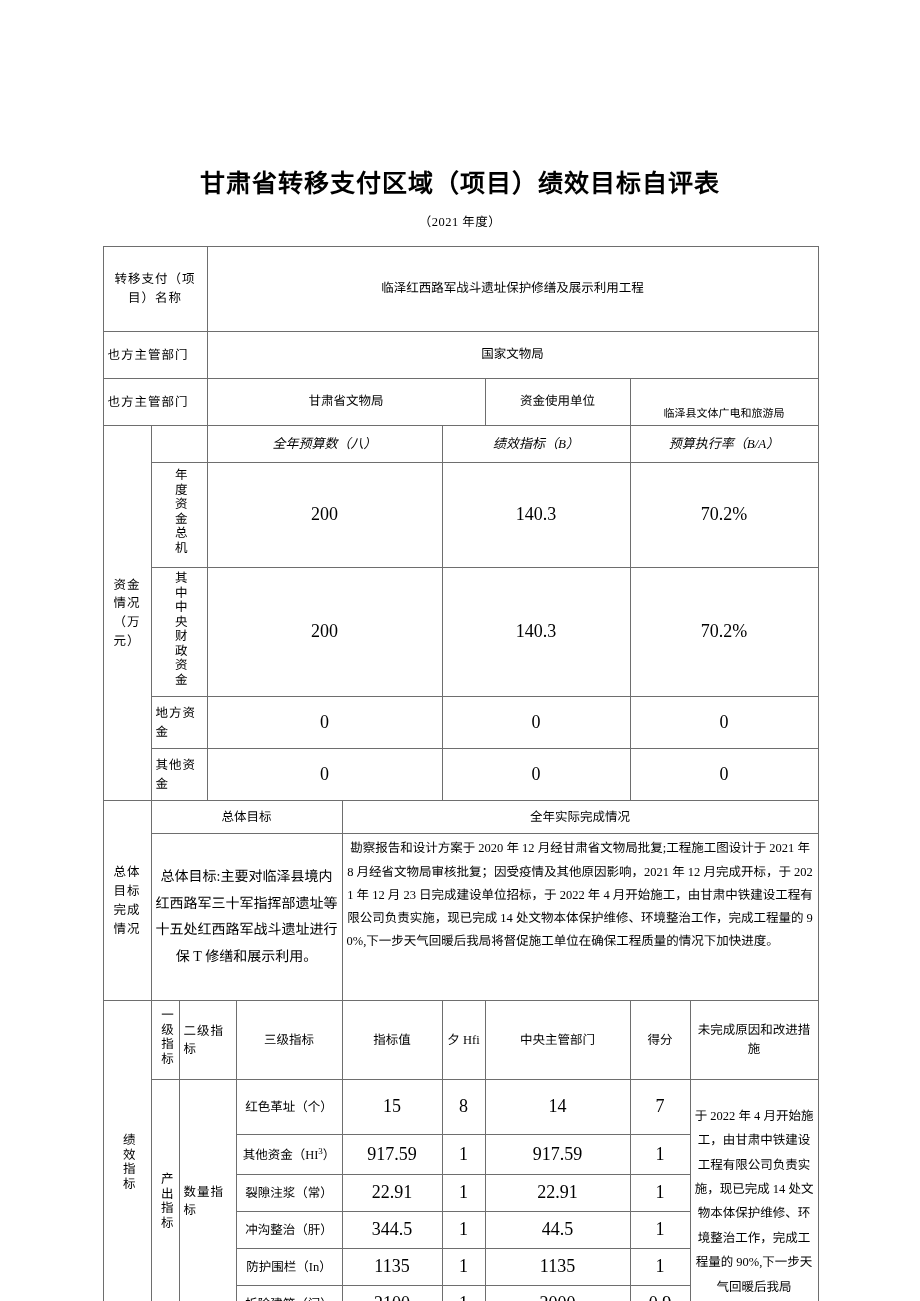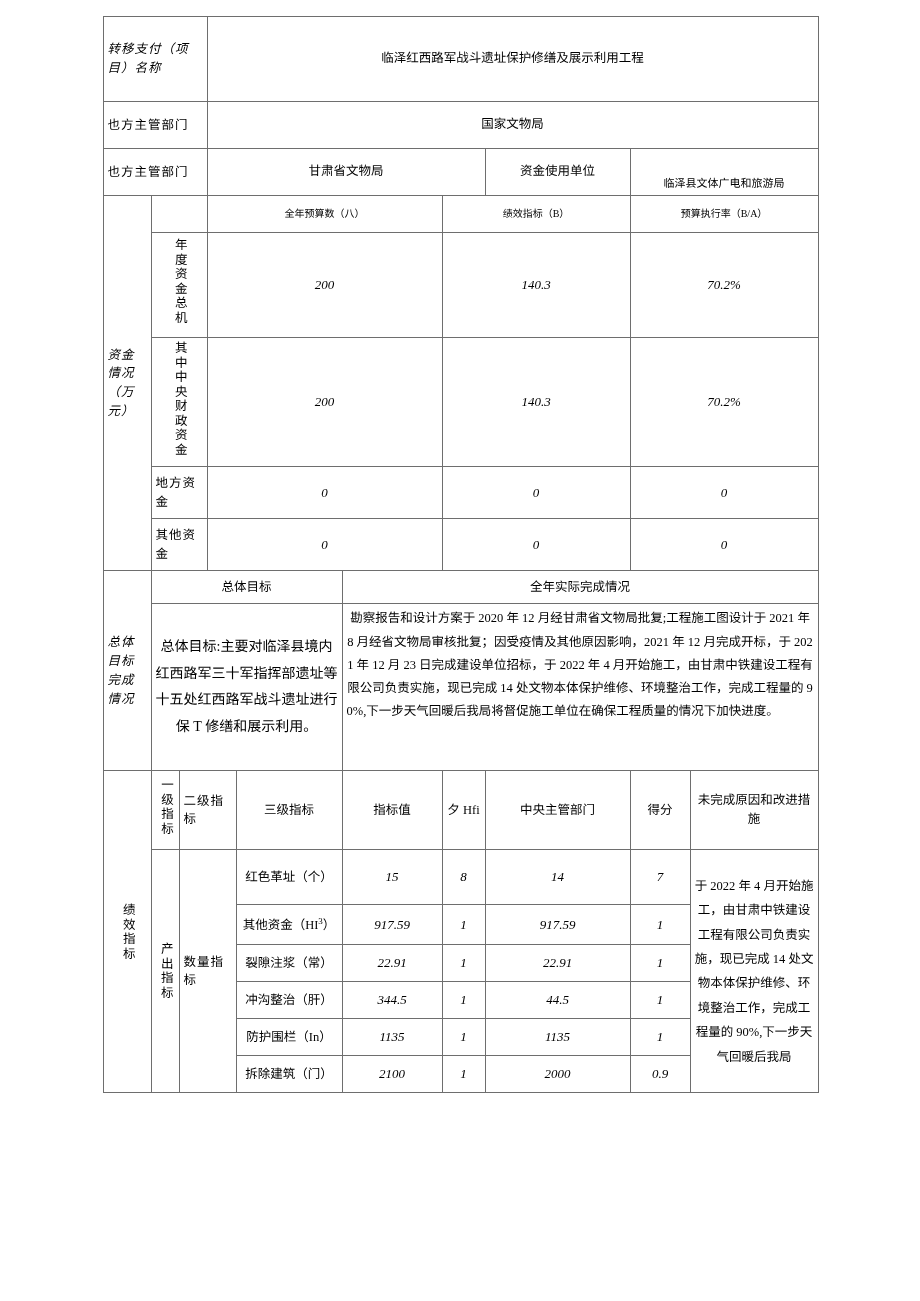--- a/index.html
+++ b/index.html
@@ -46,43 +46,47 @@
     white-space:nowrap;
     display:inline-block;
   }
   .vcell{padding:4px 1px;}
   .stackwrap{display:flex;align-items:center;justify-content:center;height:100%;}
 
   
   .nlabel{
     display:block;text-align:left;letter-spacing:1px;line-height:1.5;
   }
-  .nlabel.c{font-style:italic;}
+  .nlabel.c{text-align:center;}
 
   .left-txt{text-align:left;}
   .just{
     text-align:justify;text-align-last:left;
     line-height:1.85;padding:6px 7px;margin-left:29px;
   }
   .just-r{
     text-align:justify;text-align-last:center;
     line-height:1.95;padding:6px 9px;font-size:12.5px;
   }
   .goal-txt{
     text-align:left;line-height:1.9;padding:5px 6px;font-size:14px;
   }
-  .num{font-size:13px;font-style:italic;}
-  .hdr{font-size:10px;}
+  .num{font-size:18px;}
+  .hdr{font-size:13px;font-style:italic;}
   .sup{font-size:9px;vertical-align:super;}
 </style>
 </head>
 <body>
 
 <div class="page">
 
+  <div class="title-wrap">
+    <div class="doc-title">甘肃省转移支付区域（项目）绩效目标自评表</div>
+    <div class="doc-subtitle">（2021 年度）</div>
+  </div>
 
   <div class="tbl-wrap">
   <table class="form">
     <colgroup>
       <col style="width:48px">
       <col style="width:28px">
       <col style="width:28px">
       <col style="width:29px">
       <col style="width:106px">
       <col style="width:100px">

